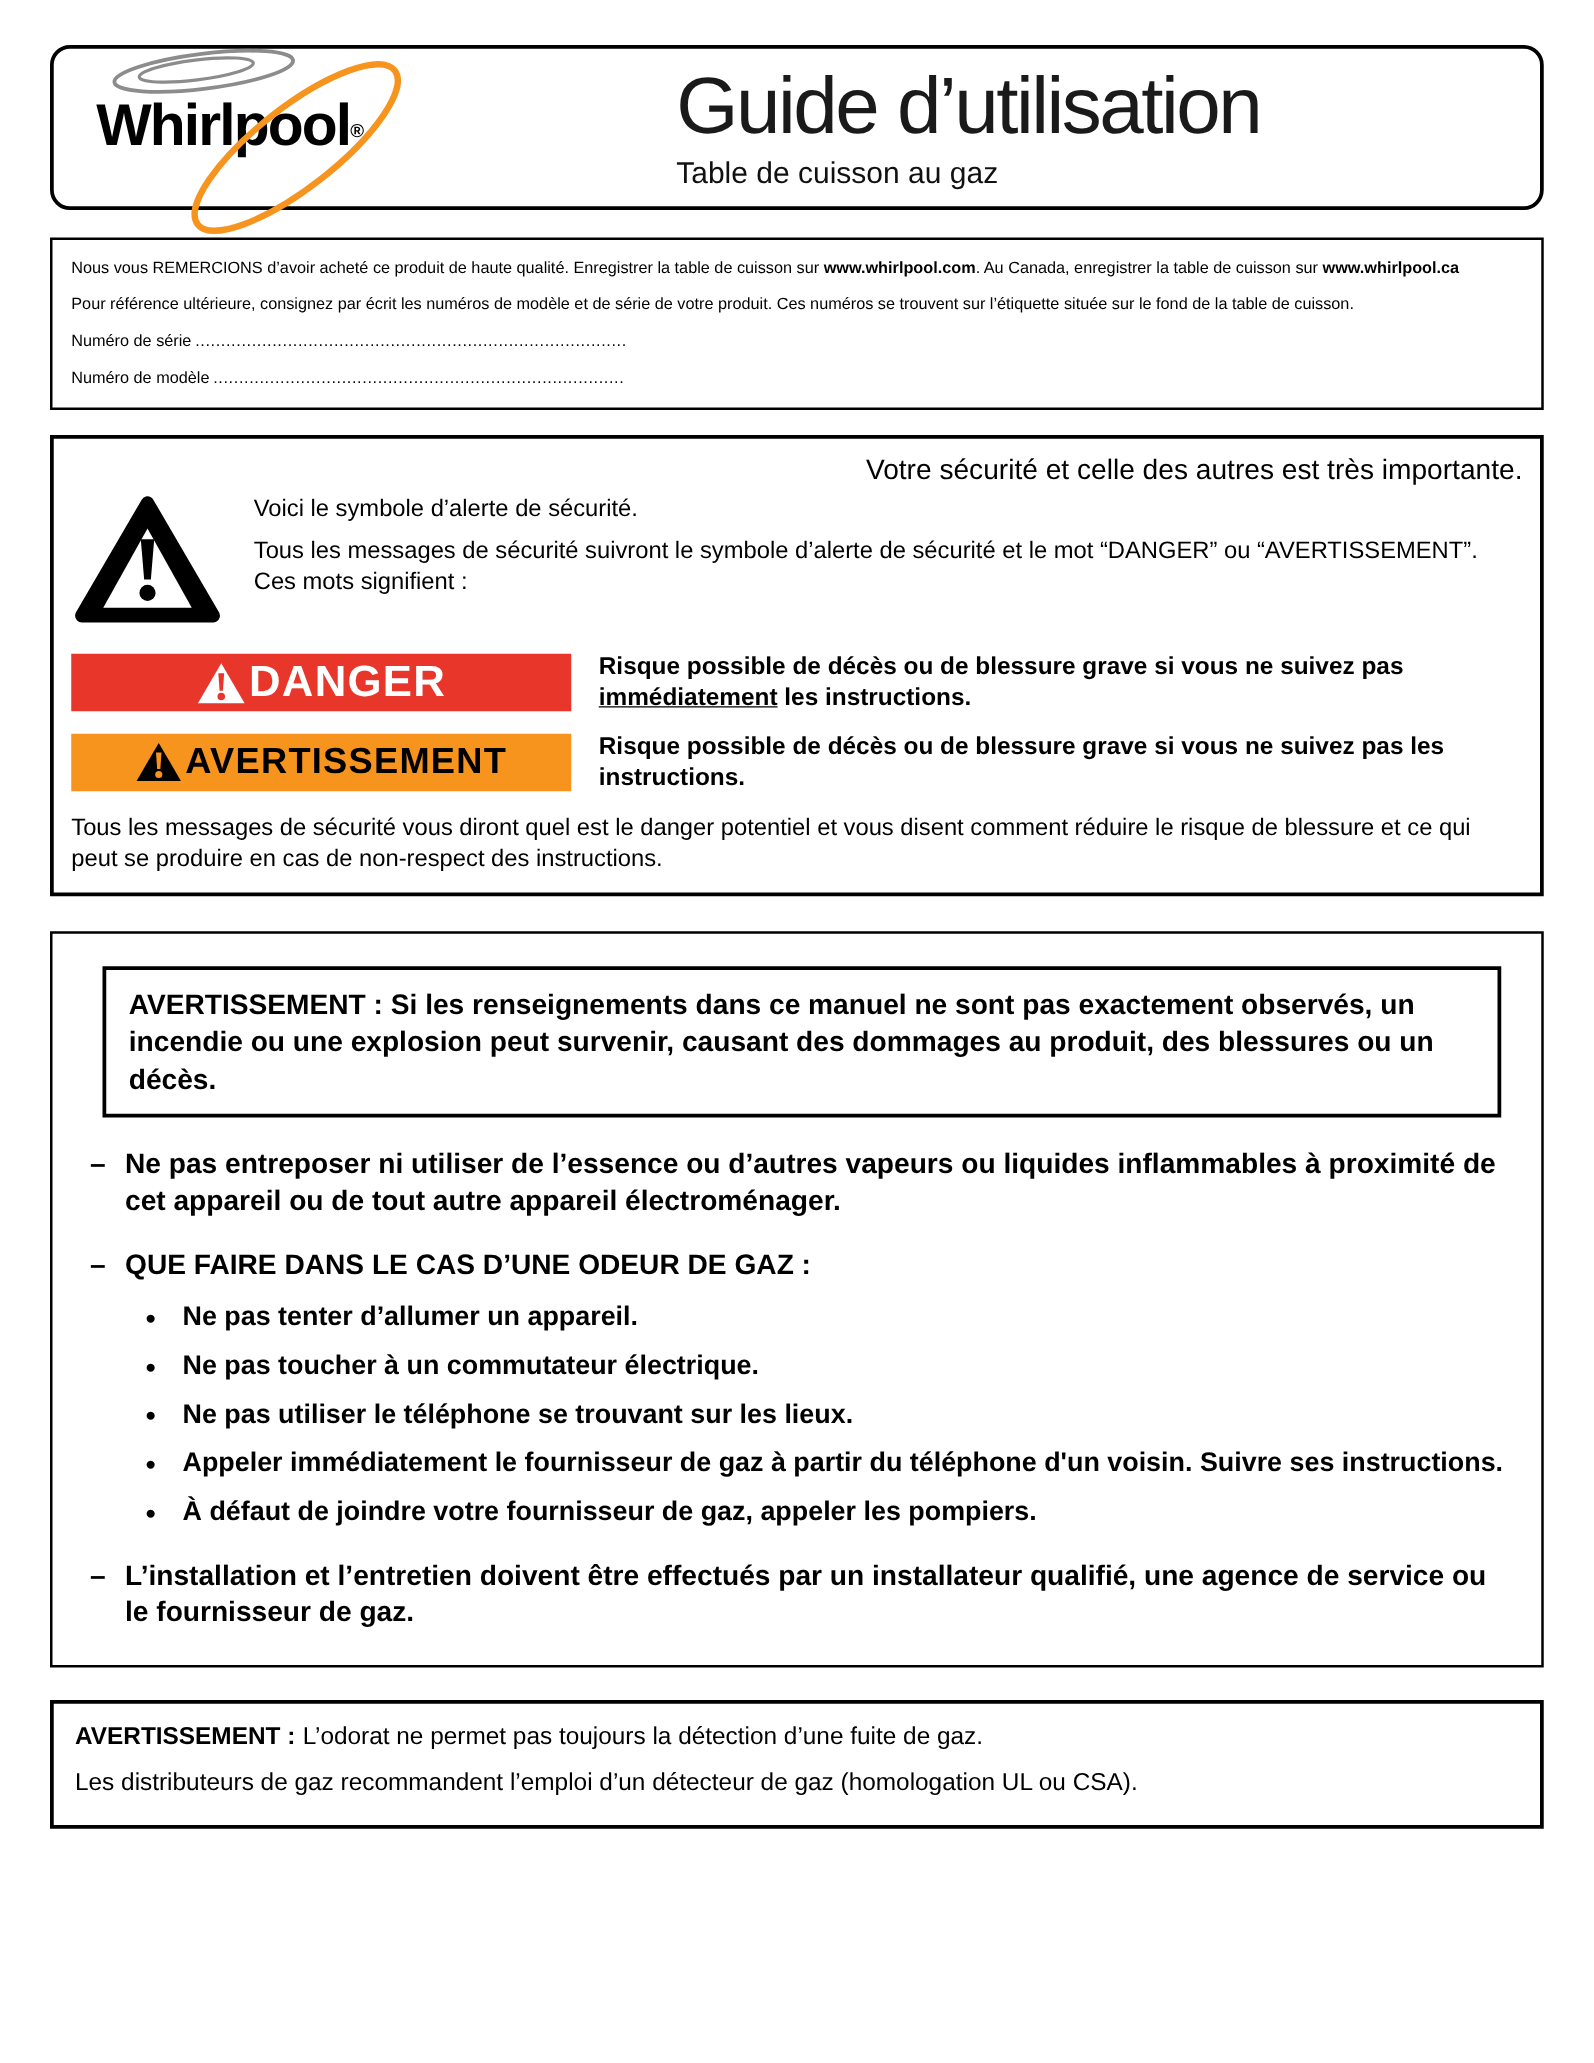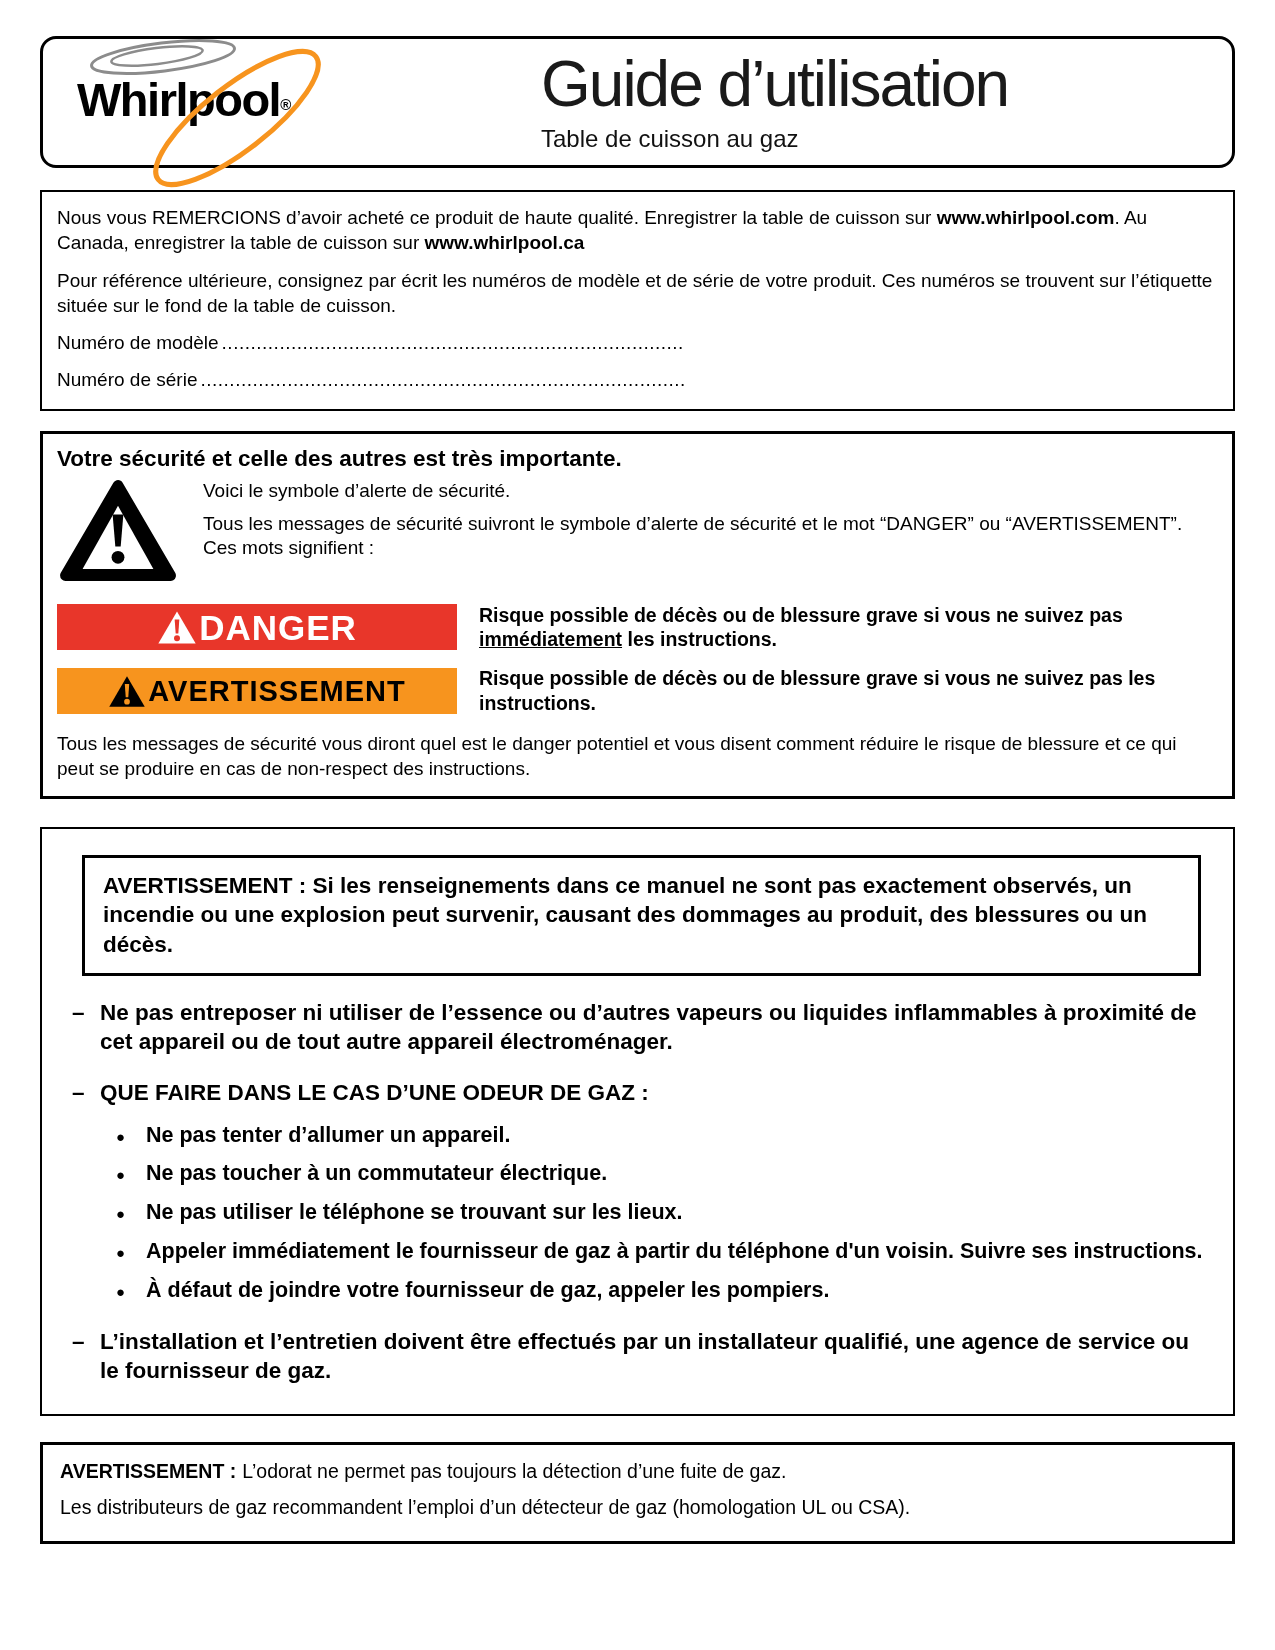--- a/index.html
+++ b/index.html
@@ -22,29 +22,29 @@
   .swirl-grey { left:14px; top:4px; }
   .swoosh-orange { left:46px; top:26px; pointer-events:none; }
   .logo-line { position:absolute; left:6px; top:40px; white-space:nowrap; }
   .logo-text { font-size:47px; font-weight:bold; letter-spacing:-1.5px; }
   .logo-reg { font-size:15px; font-weight:bold; vertical-align:super; }
   .title-block { margin-left:140px; }
   .doc-title { font-size:64px; font-weight:normal; letter-spacing:-2px; color:#1a1a1a; line-height:1.05; }
   .doc-subtitle { font-size:24px; margin-top:6px; color:#111; }
 
   
-  .reg-box { border:2px solid #000; padding:13px 10px 16px 15px; margin-bottom:20px; font-size:19px; line-height:1.33; }
+  .reg-box { border:2px solid #000; padding:13px 10px 16px 15px; margin-bottom:20px; font-size:13px; line-height:1.33; }
   .reg-p { margin-bottom:12px; }
   .b { font-weight:bold; }
   .reg-line { margin-top:12px; }
   .dots { margin-left:3px; letter-spacing:0.5px; }
 
   
   .safety-box { border:3px solid #000; padding:10px 14px 14px 14px; margin-bottom:28px; font-size:19px; line-height:1.3; }
-  .safety-title { text-align:left; font-size:22.5px; font-weight:bold; margin-bottom:6px; }
+  .safety-title { text-align:right; font-size:22.5px; font-weight:normal; margin-bottom:6px; }
   .safety-intro { margin-bottom:10px; }
   .alert-row { display:flex; gap:26px; align-items:flex-start; margin:4px 0 10px 2px; }
   .alert-symbol { flex:0 0 auto; }
   .alert-texts p { margin-bottom:8px; }
   .banner-row { display:flex; gap:22px; align-items:center; margin-top:14px; }
   .banner { width:400px; height:46px; flex:0 0 auto; display:flex; align-items:center; justify-content:center; gap:2px; }
   .banner.danger  { background: var(--danger-red, #E8362A); color:#fff; }
   .banner.warning { background: var(--warning-orange, #F7941E); color:#000; }
   .banner-label { font-weight:bold; letter-spacing:1px; }
   .danger-label { font-size:35px; }
@@ -90,22 +90,22 @@
     </div>
     <div class="title-block">
       <h1 class="doc-title">Guide d’utilisation</h1>
       <div class="doc-subtitle">Table de cuisson au gaz</div>
     </div>
   </div>
 
   <div class="reg-box">
     <p class="reg-p"><span>Nous vous REMERCIONS d’avoir acheté ce produit de haute qualité. Enregistrer la table de cuisson sur </span><span class="b">www.whirlpool.com</span><span>. Au Canada, enregistrer la table de cuisson sur </span><span class="b">www.whirlpool.ca</span></p>
     <p class="reg-p">Pour référence ultérieure, consignez par écrit les numéros de modèle et de série de votre produit. Ces numéros se trouvent sur l’étiquette située sur le fond de la table de cuisson.</p>
+    <p class="reg-line"><span>Numéro de série</span><span class="dots">....................................................................................</span></p>
     <p class="reg-line"><span>Numéro de modèle</span><span class="dots">................................................................................</span></p>
-    <p class="reg-line"><span>Numéro de série</span><span class="dots">....................................................................................</span></p>
   </div>
 
   <div class="safety-box">
     <h2 class="safety-title">Votre sécurité et celle des autres est très importante.</h2>
 
     <div class="alert-row">
       <div class="alert-symbol">
         <svg width="118" height="103" viewBox="0 0 110 96">
           <path d="M55 6 L104 90 L6 90 Z" fill="#000" stroke="#000" stroke-width="10" stroke-linejoin="round"></path>
           <path d="M55 25 L88 84 L22 84 Z" fill="#fff"></path>

